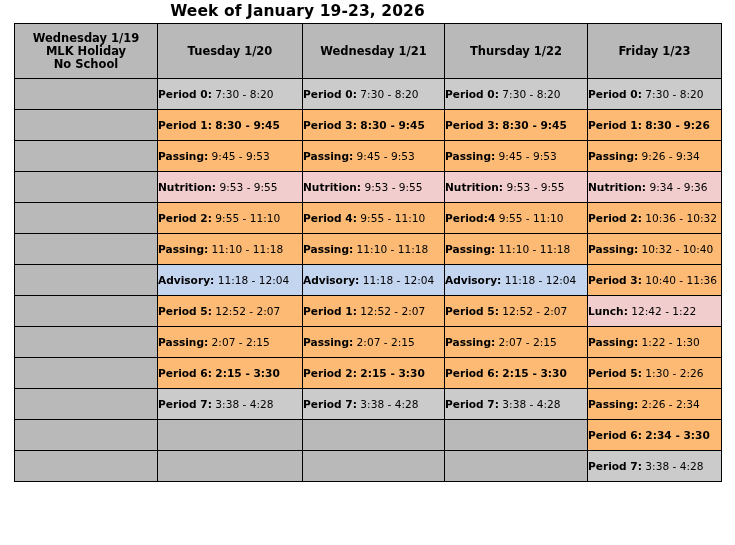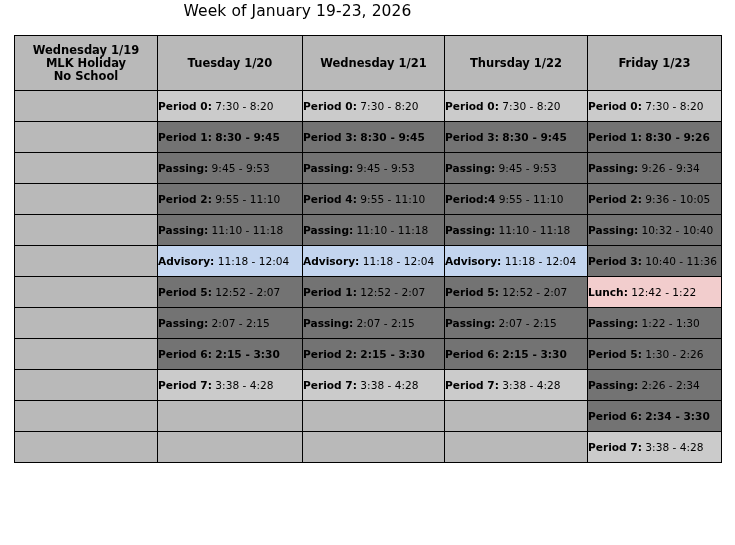--- a/index.html
+++ b/index.html
@@ -16,25 +16,25 @@
   .page {
     position: relative;
     width: 735px;
     height: 545px;
     box-sizing: border-box;
   }
   .title {
     width: 595px;
     text-align: center;
     font-size: 15.5px;
-    font-weight: normal;
+    font-weight: bold;
     color: #000000;
     letter-spacing: 0.1px;
     padding-top: 3px;
-    padding-bottom: 14px;
+    padding-bottom: 2px;
     line-height: 17px;
   }
   table.schedule {
     border-collapse: collapse;
     table-layout: fixed;
     margin-left: 14px;
     margin-top: 1px;
     width: 707px;
     border: 1.6px solid #000000;
   }
@@ -68,21 +68,21 @@
     font-size: 10.6px;
     color: #000000;
     padding-left: 7px;
     padding-right: 3px;
     white-space: nowrap;
     overflow: hidden;
   }
   tbody td.monday {
     background: #b9b9b9;
   }
-  td.bg-white { background: #737373; }
+  td.bg-white { background: #fdba74; }
   td.bg-gray  { background: #cbcbcb; }
   td.bg-pink  { background: #f2cdcd; }
   td.bg-blue  { background: #c3d5ef; margin-left: 48px; }
   td.bg-empty { background: #b9b9b9; }
 
   .lbl { font-weight: bold; }
   .tm  { font-weight: normal; }
   .tm.strong { font-weight: bold; }
 </style>
 </head>
@@ -138,24 +138,31 @@
         </tr>
         <tr>
           <td class="bg-empty monday"></td>
           <td class="bg-white"><span class="lbl">Passing:</span> <span class="tm">9:45 -  9:53</span></td>
           <td class="bg-white"><span class="lbl">Passing:</span> <span class="tm">9:45 -  9:53</span></td>
           <td class="bg-white"><span class="lbl">Passing:</span> <span class="tm">9:45 -  9:53</span></td>
           <td class="bg-white"><span class="lbl">Passing:</span> <span class="tm">9:26 - 9:34</span></td>
         </tr>
         <tr>
           <td class="bg-empty monday"></td>
+          <td class="bg-pink"><span class="lbl">Nutrition:</span> <span class="tm">9:53 - 9:55</span></td>
+          <td class="bg-pink"><span class="lbl">Nutrition:</span> <span class="tm">9:53 - 9:55</span></td>
+          <td class="bg-pink"><span class="lbl">Nutrition:</span> <span class="tm">9:53 - 9:55</span></td>
+          <td class="bg-pink"><span class="lbl">Nutrition:</span> <span class="tm">9:34 - 9:36</span></td>
+        </tr>
+        <tr>
+          <td class="bg-empty monday"></td>
           <td class="bg-white"><span class="lbl">Period 2:</span> <span class="tm">9:55 - 11:10</span></td>
           <td class="bg-white"><span class="lbl">Period 4:</span> <span class="tm">9:55 - 11:10</span></td>
           <td class="bg-white"><span class="lbl">Period:4</span> <span class="tm">9:55 - 11:10</span></td>
-          <td class="bg-white"><span class="lbl">Period 2:</span> <span class="tm">9:36 - 10:05</span></td>
+          <td class="bg-white"><span class="lbl">Period 2:</span> <span class="tm">10:36 - 10:32</span></td>
         </tr>
         <tr>
           <td class="bg-empty monday"></td>
           <td class="bg-white"><span class="lbl">Passing:</span> <span class="tm">11:10 - 11:18</span></td>
           <td class="bg-white"><span class="lbl">Passing:</span> <span class="tm">11:10 - 11:18</span></td>
           <td class="bg-white"><span class="lbl">Passing:</span> <span class="tm">11:10 - 11:18</span></td>
           <td class="bg-white"><span class="lbl">Passing:</span> <span class="tm">10:32 - 10:40</span></td>
         </tr>
         <tr>
           <td class="bg-empty monday"></td>

